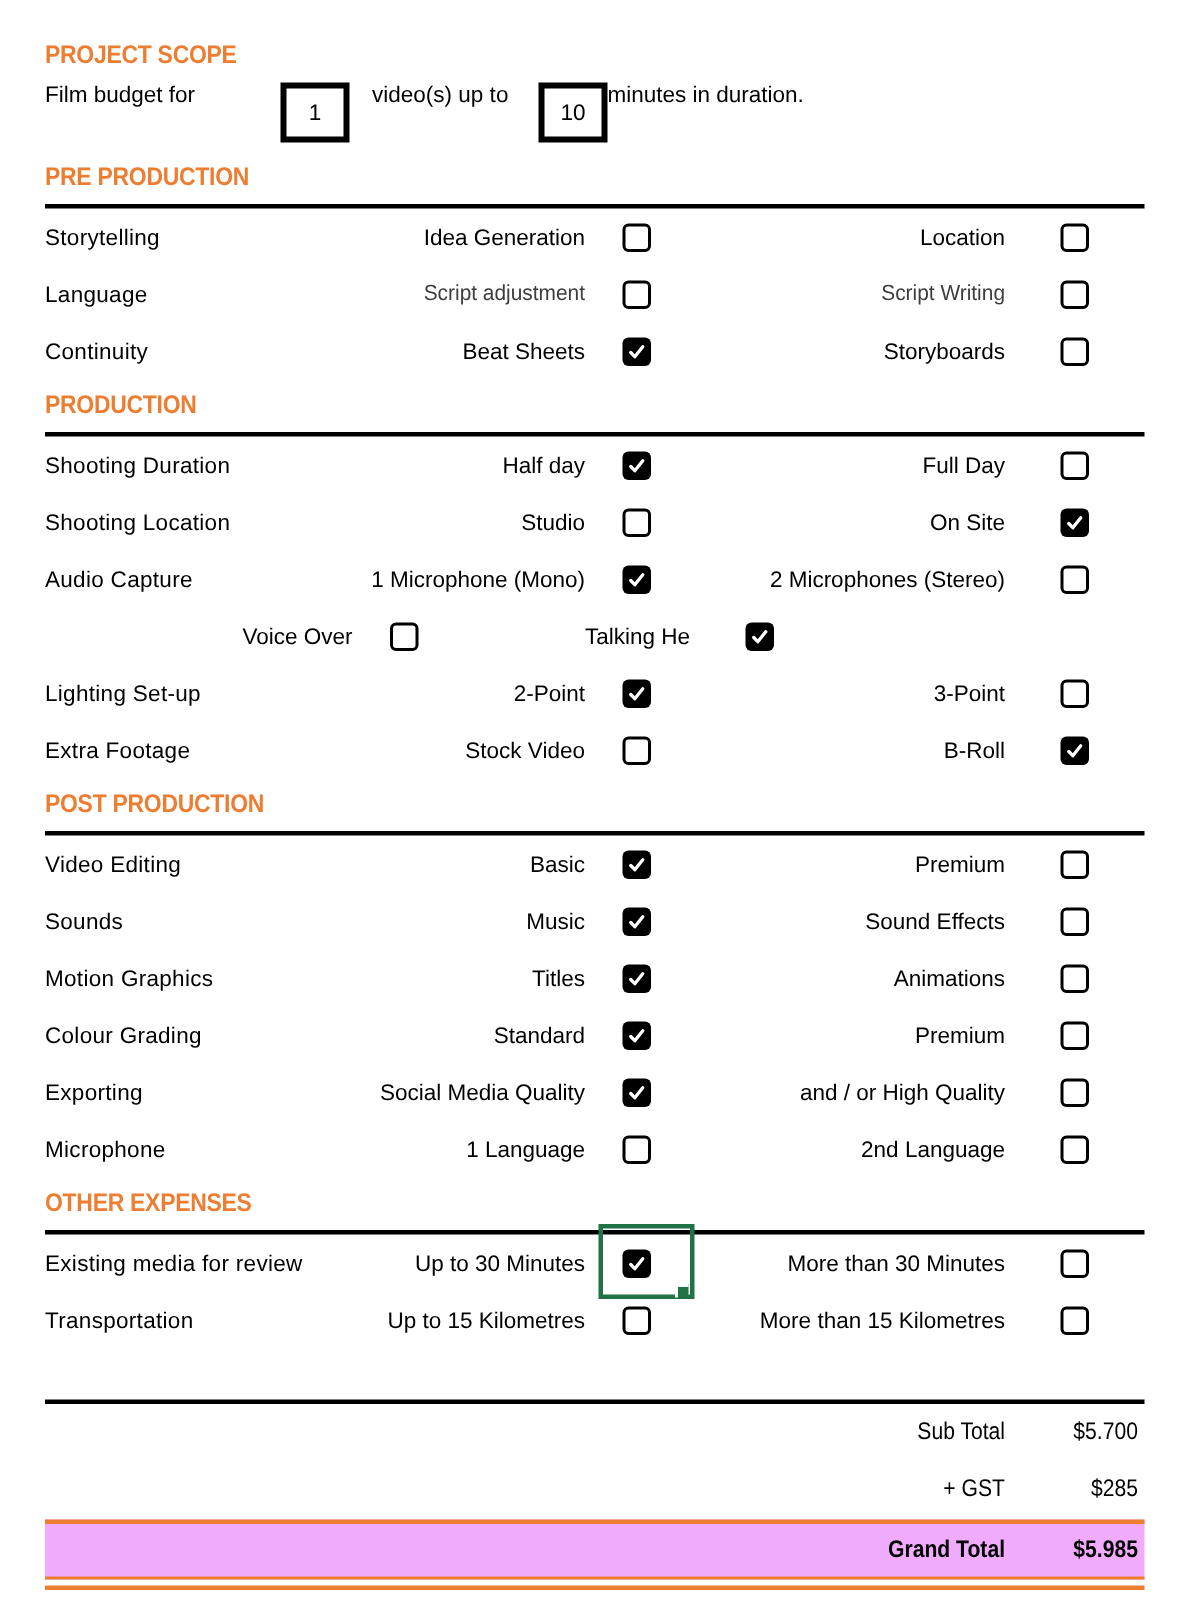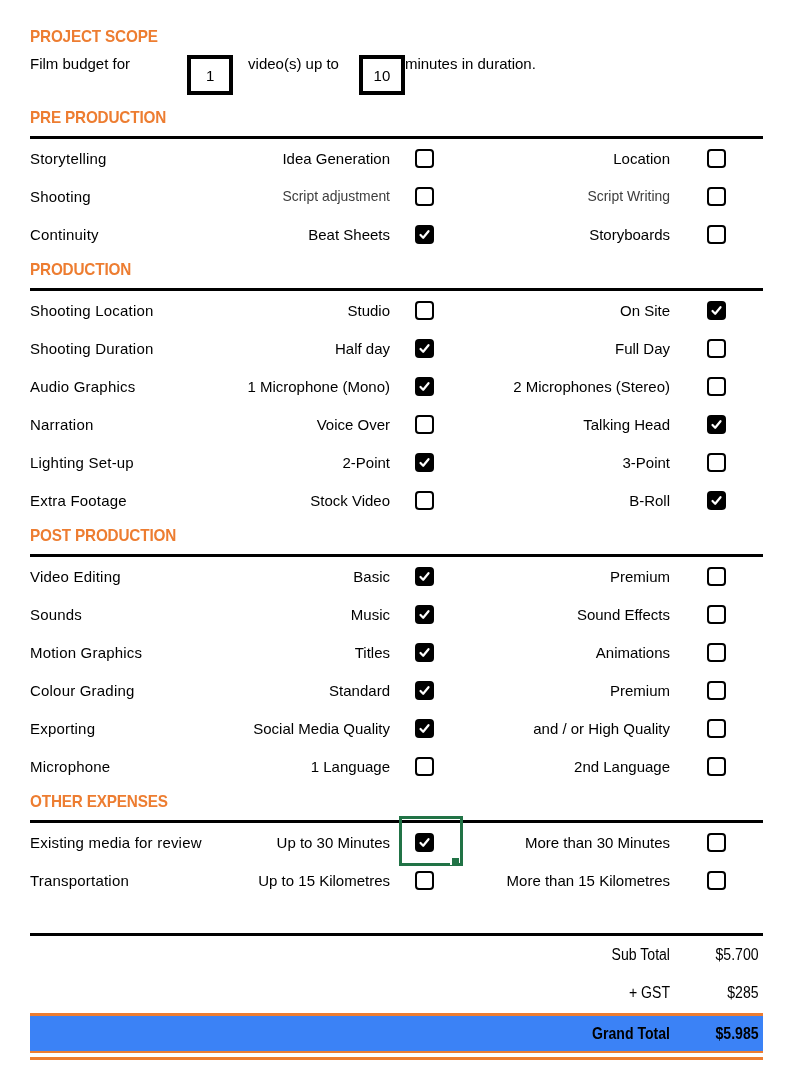--- a/index.html
+++ b/index.html
@@ -68,21 +68,21 @@
   
   .totals-gap { height:34px; }
   .total-row {
     display:grid; grid-template-columns:1fr 93px; height:38px; align-items:center;
   }
   .total-row .tlabel { text-align:right; font-size:16px;
     transform:scaleX(.88); transform-origin:100% 50%; white-space:nowrap; }
   .total-row .tvalue { text-align:right; padding-right:5px; font-size:16px;
     transform:scaleX(.88); transform-origin:100% 50%; white-space:nowrap; }
   .grand-band {
-    background:#3b82f6; border-top:3px solid #ED7D31; border-bottom:2px solid #ED7D31;
+    background:#f0abfc; border-top:3px solid #ED7D31; border-bottom:2px solid #ED7D31;
     height:40px; margin-top:1px;
   }
   .grand-band .tlabel, .grand-band .tvalue { font-weight:700; }
   .band-underline { height:3px; background:#ED7D31; margin-top:4px; }
 </style>
 </head>
 <body>
 
 <div class="sheet">
 
@@ -104,21 +104,21 @@
         <div class="cell opt">Idea Generation</div>
         <div class="cbcell c1">
           <span class="checkbox "></span>
         </div>
         <div class="cell opt">Location</div>
         <div class="cbcell c2">
           <span class="checkbox "></span>
         </div>
       </div>
       <div class="row">
-        <div class="cell label">Shooting</div>
+        <div class="cell label">Language</div>
         <div class="cell opt muted">Script adjustment</div>
         <div class="cbcell c1">
           <span class="checkbox "></span>
         </div>
         <div class="cell opt muted">Script Writing</div>
         <div class="cbcell c2">
           <span class="checkbox "></span>
         </div>
       </div>
       <div class="row">
@@ -135,66 +135,65 @@
         <div class="cbcell c2">
           <span class="checkbox "></span>
         </div>
       </div>
     </div>
 
   <div class="section-heading">PRODUCTION</div>
   <div class="rule"></div>
   <div class="rows">
       <div class="row">
+        <div class="cell label">Shooting Duration</div>
+        <div class="cell opt">Half day</div>
+        <div class="cbcell c1">
+          <span class="checkbox checked">
+            <svg width="13" height="13" viewBox="0 0 13 13">
+              <path d="M2.5 7 L5.2 9.8 L10.5 3.2" stroke="#fff" stroke-width="2.2" fill="none" stroke-linecap="round" stroke-linejoin="round"></path>
+            </svg>
+          </span>
+        </div>
+        <div class="cell opt">Full Day</div>
+        <div class="cbcell c2">
+          <span class="checkbox "></span>
+        </div>
+      </div>
+      <div class="row">
         <div class="cell label">Shooting Location</div>
         <div class="cell opt">Studio</div>
         <div class="cbcell c1">
           <span class="checkbox "></span>
         </div>
         <div class="cell opt">On Site</div>
         <div class="cbcell c2">
           <span class="checkbox checked">
             <svg width="13" height="13" viewBox="0 0 13 13">
               <path d="M2.5 7 L5.2 9.8 L10.5 3.2" stroke="#fff" stroke-width="2.2" fill="none" stroke-linecap="round" stroke-linejoin="round"></path>
             </svg>
           </span>
         </div>
       </div>
       <div class="row">
-        <div class="cell label">Shooting Duration</div>
-        <div class="cell opt">Half day</div>
-        <div class="cbcell c1">
-          <span class="checkbox checked">
-            <svg width="13" height="13" viewBox="0 0 13 13">
-              <path d="M2.5 7 L5.2 9.8 L10.5 3.2" stroke="#fff" stroke-width="2.2" fill="none" stroke-linecap="round" stroke-linejoin="round"></path>
-            </svg>
-          </span>
-        </div>
-        <div class="cell opt">Full Day</div>
-        <div class="cbcell c2">
-          <span class="checkbox "></span>
-        </div>
-      </div>
-      <div class="row">
-        <div class="cell label">Audio Graphics</div>
+        <div class="cell label">Audio Capture</div>
         <div class="cell opt">1 Microphone (Mono)</div>
         <div class="cbcell c1">
           <span class="checkbox checked">
             <svg width="13" height="13" viewBox="0 0 13 13">
               <path d="M2.5 7 L5.2 9.8 L10.5 3.2" stroke="#fff" stroke-width="2.2" fill="none" stroke-linecap="round" stroke-linejoin="round"></path>
             </svg>
           </span>
         </div>
         <div class="cell opt">2 Microphones (Stereo)</div>
         <div class="cbcell c2">
           <span class="checkbox "></span>
         </div>
       </div>
       <div class="row">
-        <div class="cell label">Narration</div>
         <div class="cell opt">Voice Over</div>
         <div class="cbcell c1">
           <span class="checkbox "></span>
         </div>
         <div class="cell opt">Talking Head</div>
         <div class="cbcell c2">
           <span class="checkbox checked">
             <svg width="13" height="13" viewBox="0 0 13 13">
               <path d="M2.5 7 L5.2 9.8 L10.5 3.2" stroke="#fff" stroke-width="2.2" fill="none" stroke-linecap="round" stroke-linejoin="round"></path>
             </svg>

